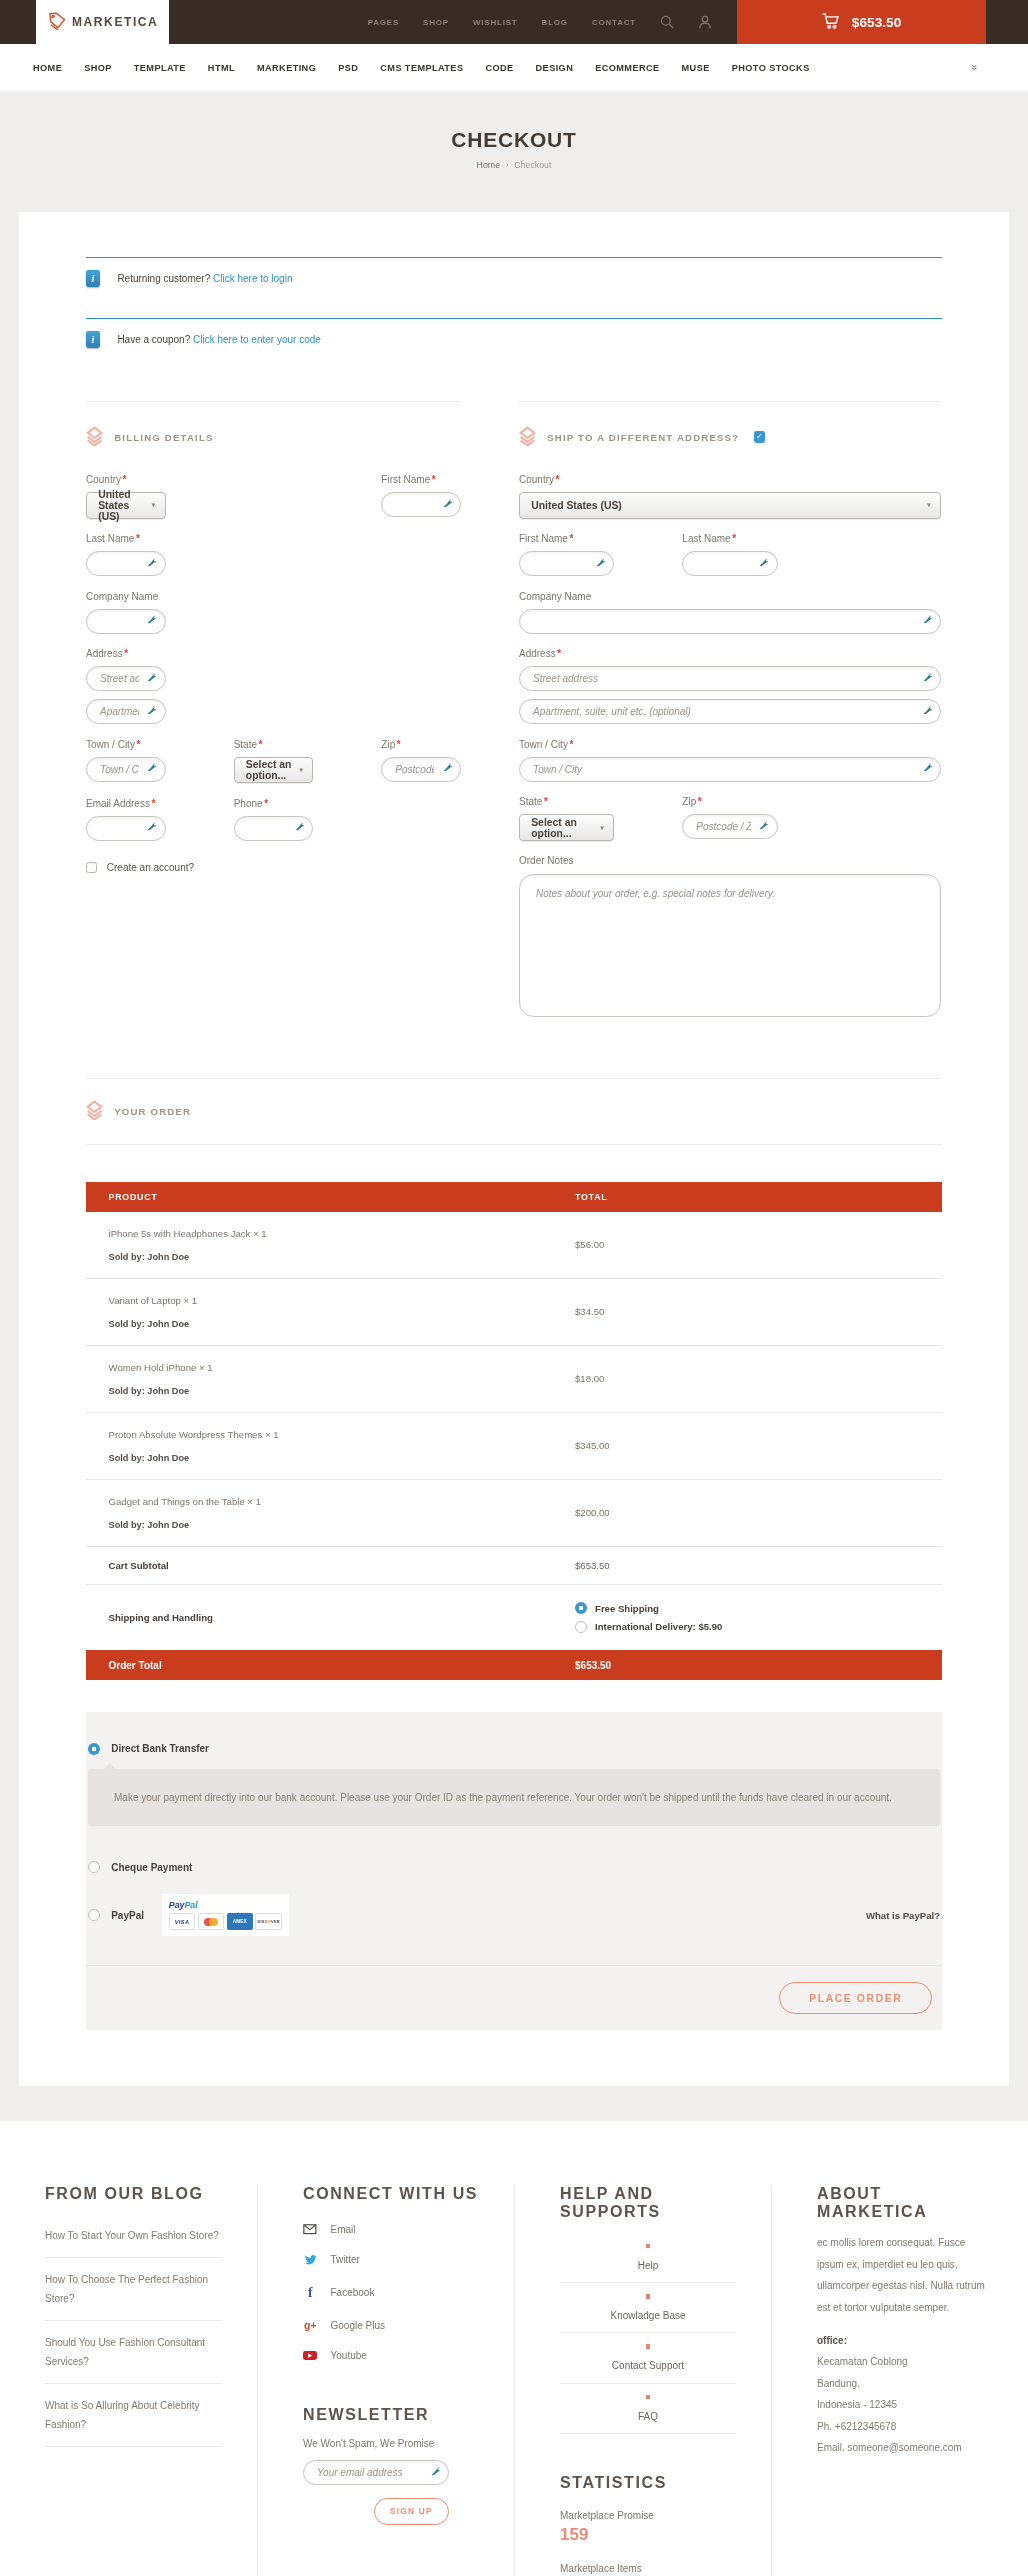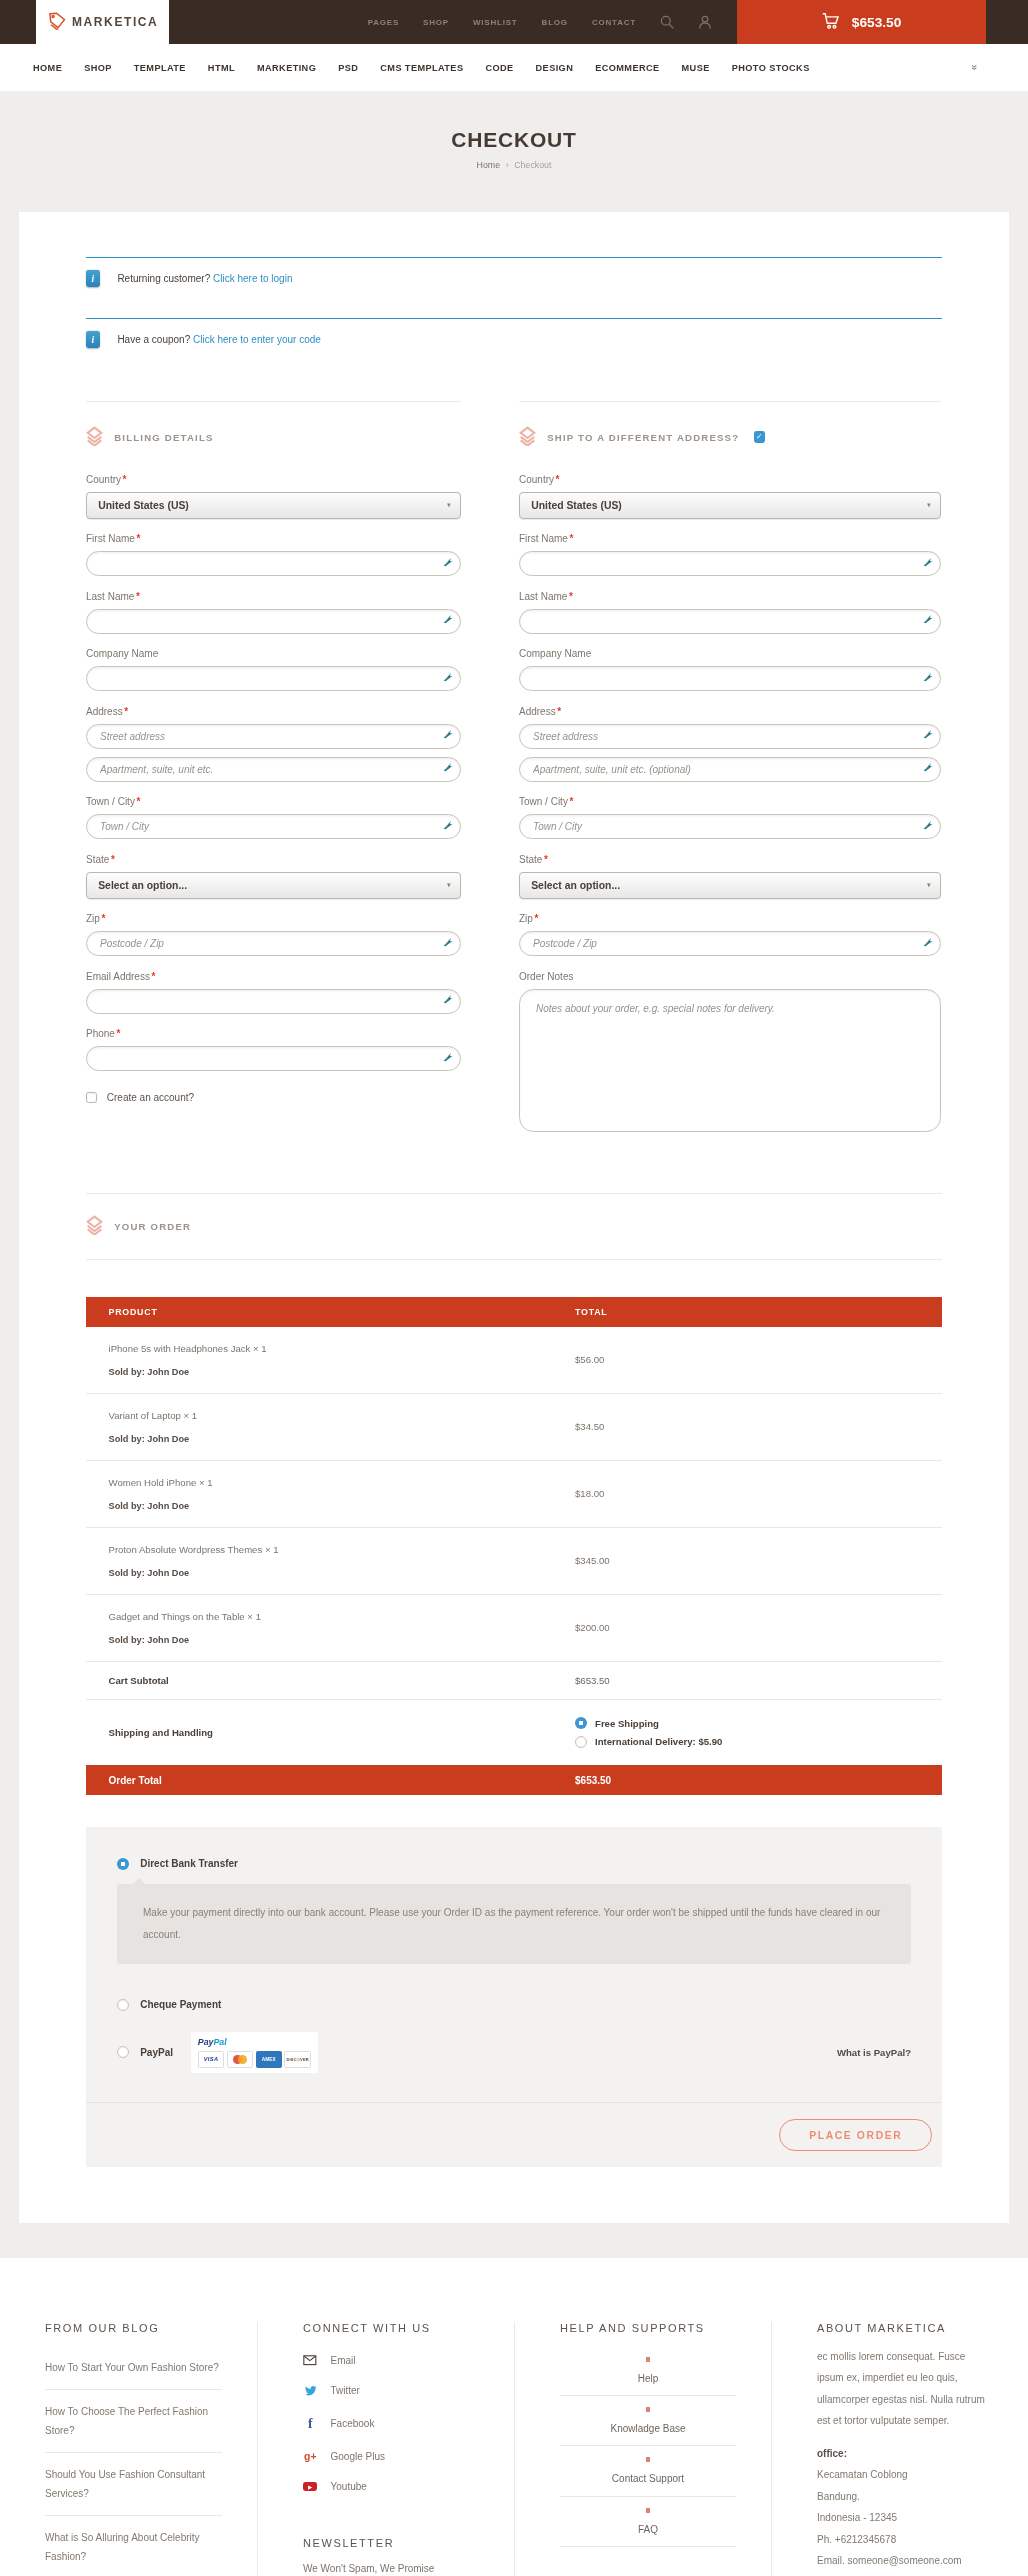--- a/index.html
+++ b/index.html
@@ -46,21 +46,21 @@
   .notice-text { font-size:10px; color:#4a4039; }
   .notice-link { color:#2e8ec5; cursor:pointer; }
 
   .cols { display:grid; grid-template-columns:375px 422px; column-gap:58px; margin-top:37px; }
   .colsec { border-top:0.8px solid #eceae7; padding-top:24px; }
   .sec-hdr { display:flex; align-items:center; gap:11.2px; margin-bottom:19px; }
   .sec-title { font-size:9.6px; font-weight:bold; letter-spacing:1.2px; color:#9c938a; }
   .ship-check { width:11.2px; height:11.2px; border-radius:2.4px; background:#3a96d2; color:#fff;
                 font-size:8px; line-height:11.2px; text-align:center; margin-left:3.2px; cursor:pointer; }
 
-  .fgrid { display:grid; grid-template-columns:1fr; column-gap:68px; }
+  .fgrid { display:grid; grid-template-columns:1fr 1fr 1fr; column-gap:68px; }
   .full { grid-column:1 / -1; }
   .c1 { grid-column:1; }
   .fitem { margin-bottom:8px; }
   .f-label { font-size:10px; color:#7e756c; margin:6.4px 0 7.2px; display:block; }
   .req { color:#e03c31; font-weight:bold; margin-left:1.6px; }
   .sel { height:26.5px; border:0.8px solid #b9b6b2; border-radius:4px;
          background:linear-gradient(#fdfdfd,#e8e7e6); display:flex; align-items:center;
          justify-content:space-between; padding:0 9.6px 0 11.2px; font-size:10.4px; font-weight:bold;
          color:#4a4039; box-shadow:0 0.8px 0.8px rgba(0,0,0,.08); cursor:pointer; }
   .caret { color:#8b827a; font-size:6.4px; }
@@ -98,21 +98,21 @@
   .ship-label { font-weight:bold; color:#4a4039; }
   .radio-line { display:flex; align-items:center; gap:8px; margin:6.4px 0; font-weight:bold; color:#4a4039; }
   .radio { width:12px; height:12px; border-radius:50%; flex:none; cursor:pointer; }
   .radio.on { background:radial-gradient(circle,#fff 0 2.4px,#3b97d3 2.4px); }
   .radio.off { background:#fff; border:0.8px solid #c6c2be; box-shadow:inset 0 0.8px 1.6px rgba(0,0,0,.08); }
   .total-row { background:#ca3c1e; color:#fff; height:30px; align-items:center;
                font-weight:bold; font-size:10px; }
 
   
   .paybox { background:#f4f2f0; margin-top:32px; padding-top:30.5px; }
-  .pay-inner { padding:0 31px; }
+  .pay-inner { padding:0 2px; }
   .pm-row { display:flex; align-items:center; gap:11.2px; font-size:10px;
             font-weight:bold; color:#4a4039; }
   .pm-desc { position:relative; background:#e6e3e0; border-radius:3.2px; margin-top:14.5px;
              padding:17.7px 26px; font-size:10px; color:#8a8178; line-height:2.2; }
   .pm-desc::before { content:""; position:absolute; top:-6.4px; left:16px;
                      border:6.4px solid transparent; border-bottom:6.4px solid #e6e3e0; border-top:none; }
   .pm-cheque { margin-top:35px; }
   .pm-paypal { margin-top:21px; }
   .cards { background:#fff; padding:4.8px 7.2px 5.6px; margin-left:6.4px; }
   .pp-logo { font-size:8.8px; font-weight:bold; font-style:italic; }
@@ -132,21 +132,21 @@
   .pay-foot { border-top:0.8px solid #e5e2df; margin-top:29px; padding:16px 9.6px;
               display:flex; justify-content:flex-end; }
   .place-btn { border:1.6px solid #ec8d74; color:#ec8d74; border-radius:17.7px; padding:9.6px 29px;
                font-size:10.4px; font-weight:bold; letter-spacing:1.6px; background:transparent;
                font-family:inherit; cursor:pointer; }
 
   
   .footer { background:#fff; padding:64px 0 43px; display:grid; grid-template-columns:1fr 1fr 1fr 1fr; }
   .fcol { padding:0 35px 0 45px; }
   .fcol + .fcol { border-left:0.8px solid #eceae7; }
-  .ftitle { font-size:11px; font-weight:normal; letter-spacing:1.6px; color:#5d534b; margin-bottom:11.2px; }
+  .ftitle { font-size:16px; font-weight:bold; letter-spacing:1.6px; color:#5d534b; margin-bottom:11.2px; }
   .blog-item { font-size:10px; color:#83796f; line-height:1.9; padding:12px 0;
                border-bottom:0.8px solid #eae8e5; cursor:pointer; }
   .soc-item { display:flex; align-items:center; gap:13px; padding:9.6px 0;
               font-size:10px; color:#7d746c; cursor:pointer; }
   .soc-ico { width:14.5px; display:flex; justify-content:center; }
   .fb-f { font-family:"Liberation Serif", serif; font-weight:bold; font-size:13.7px; color:#3a589b; }
   .gp { font-weight:bold; font-size:10.4px; color:#d6492f; }
   .yt { width:13.7px; height:9.6px; background:#cb2027; border-radius:2.4px; color:#fff; font-size:5.6px;
         display:flex; align-items:center; justify-content:center; }
   .nl { margin-top:35px; }

